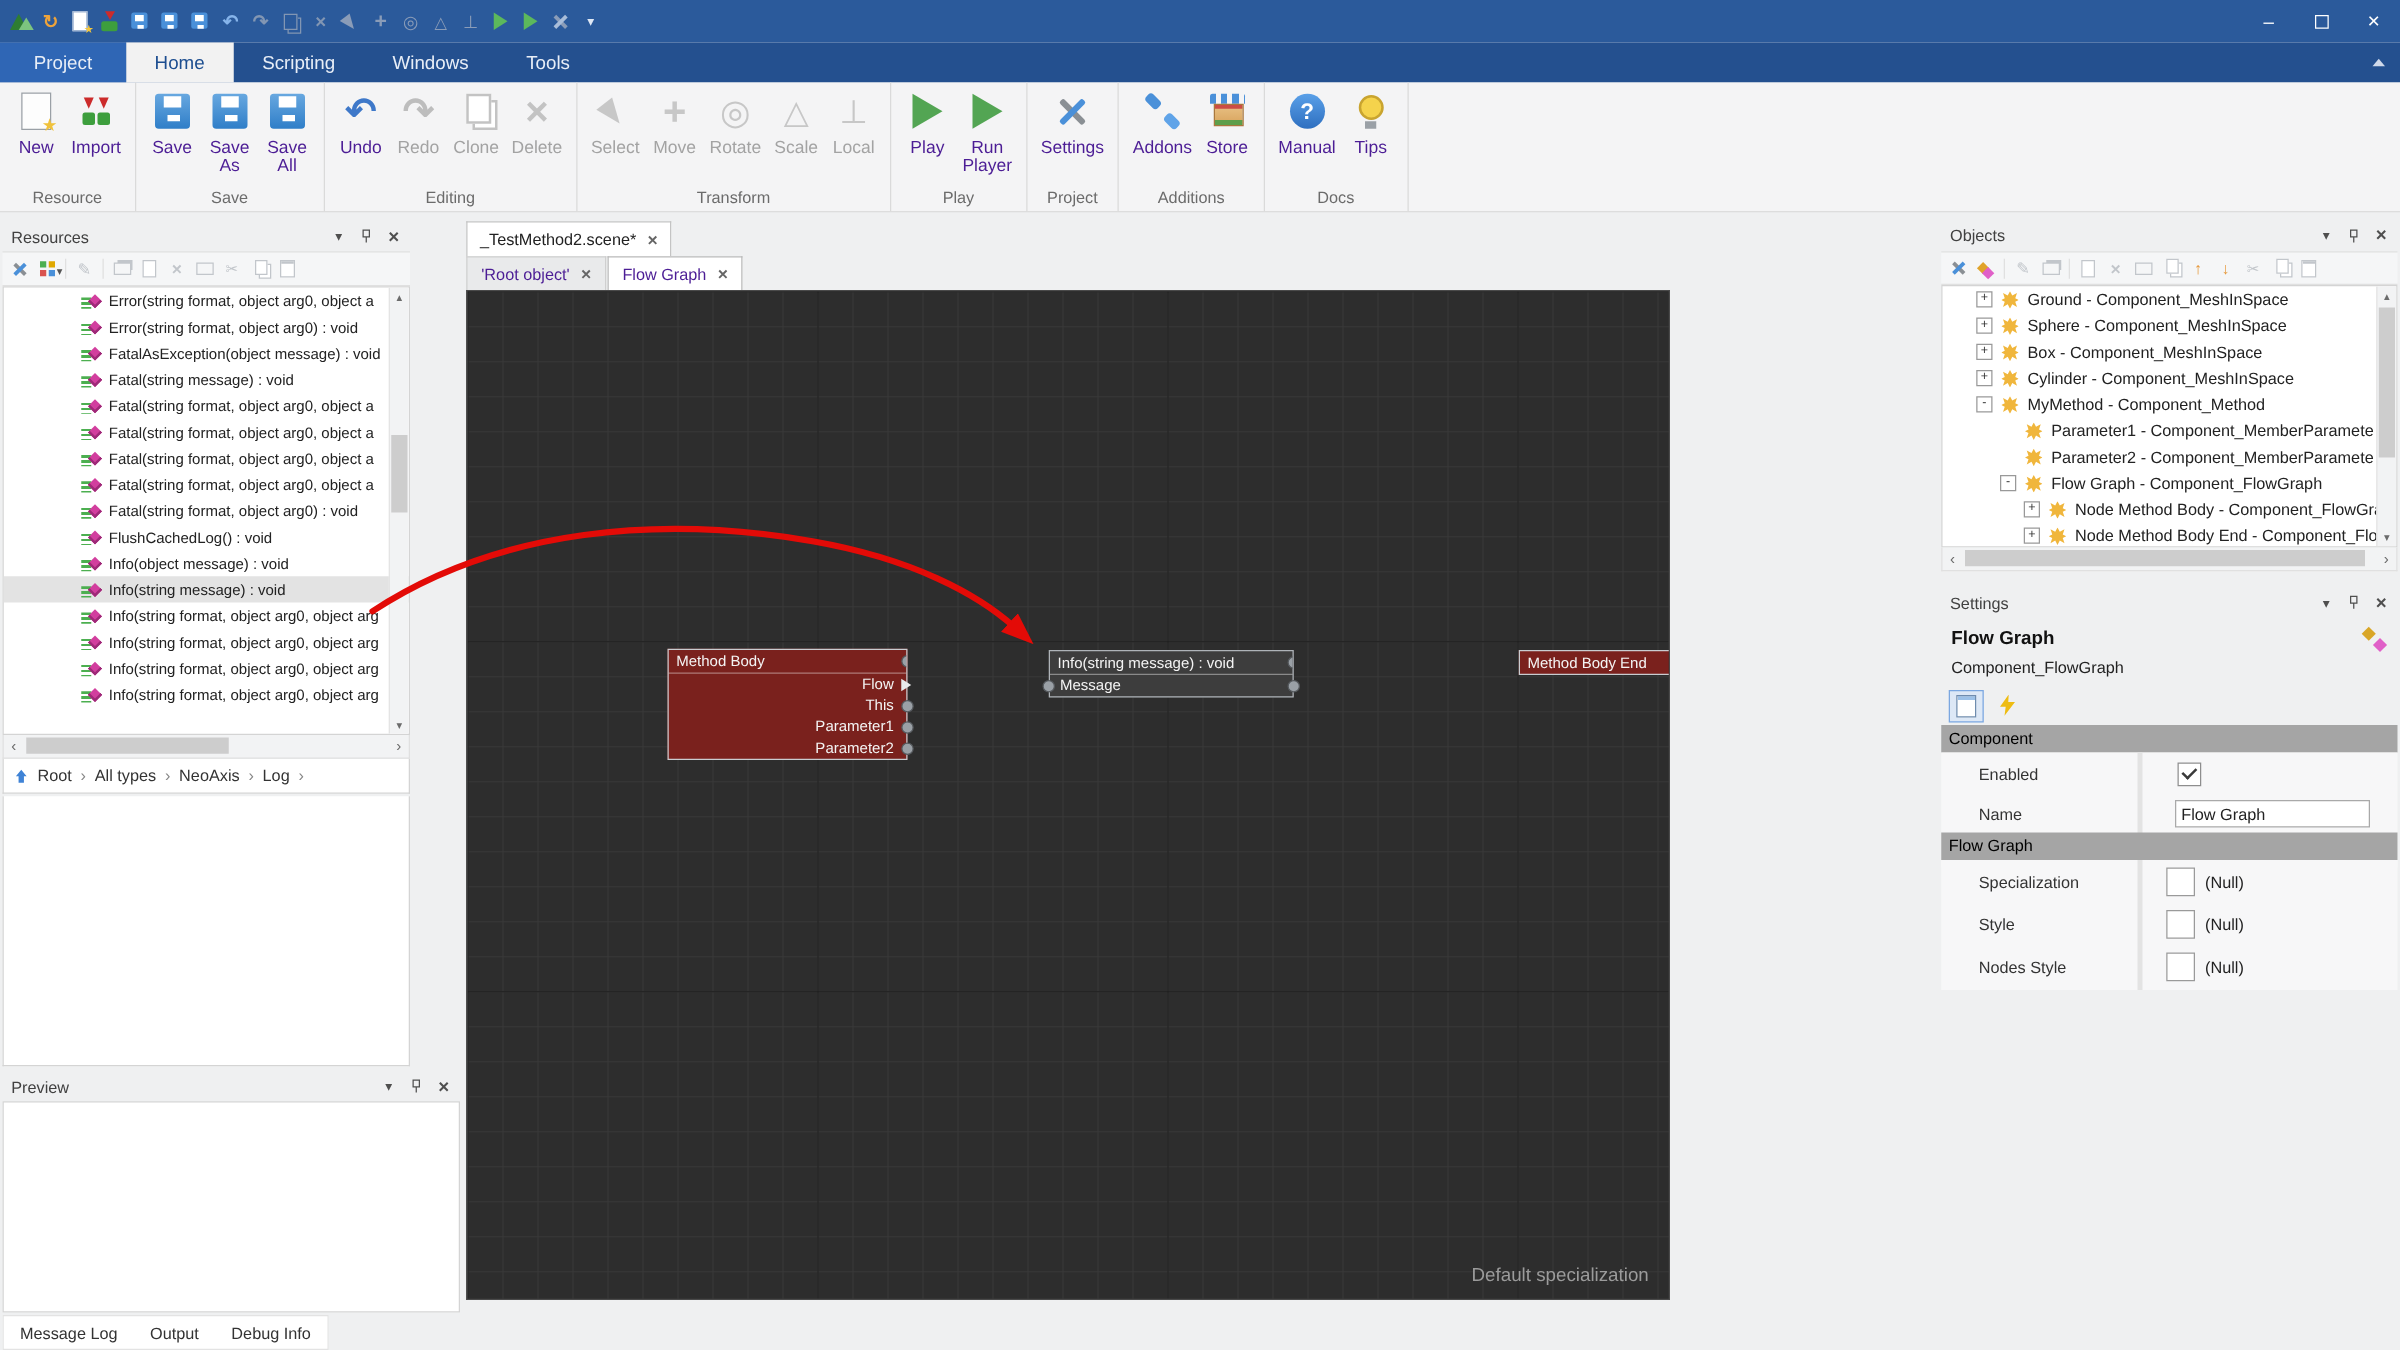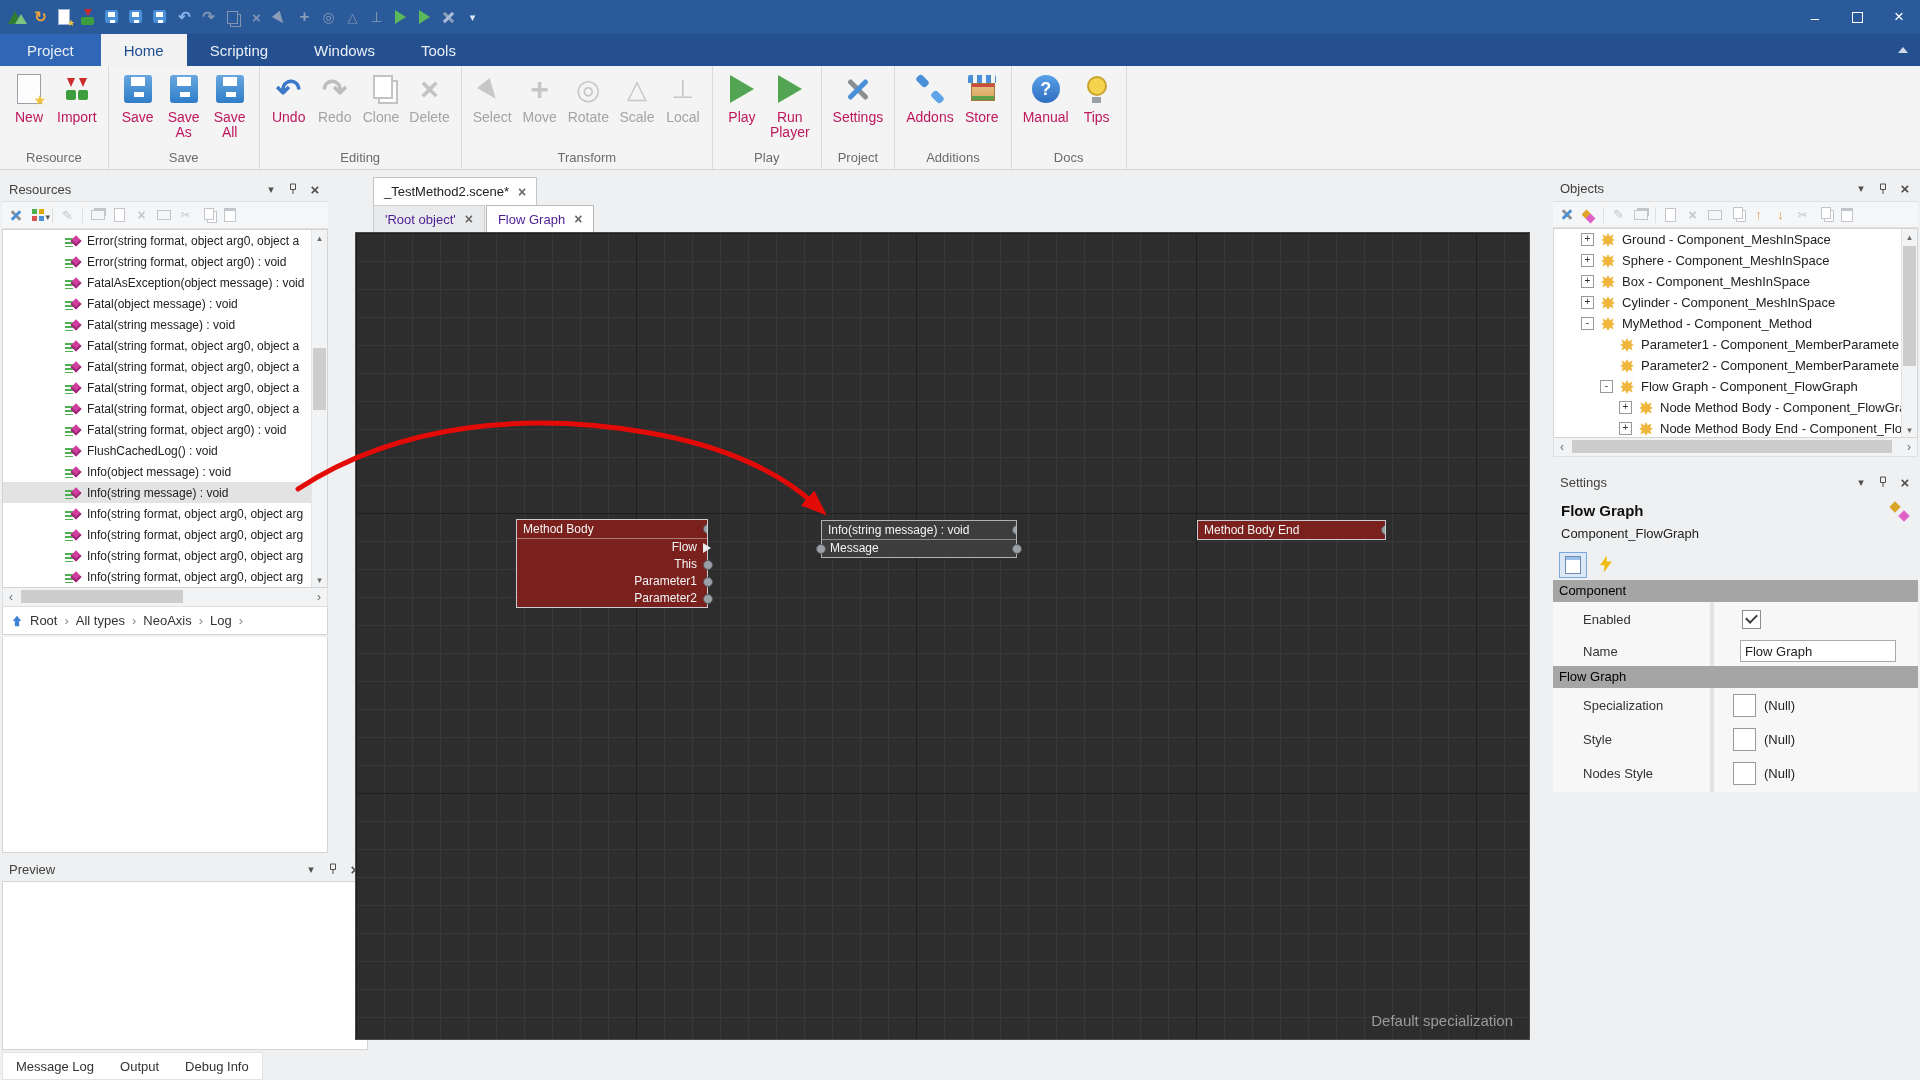--- a/index.html
+++ b/index.html
@@ -46,21 +46,21 @@
   .mtab.project{background:#2f66b5;padding:0 27px;}
   .mtab.active{background:#f2f2f2;color:#1d4e90;}
   .ribbon-collapse{margin-left:auto;width:34px;display:flex;align-items:center;justify-content:center;}
   .ribbon-collapse::before{content:"";border-left:5px solid transparent;border-right:5px solid transparent;border-bottom:6px solid #cfd9ea;}
 
   
   .ribbon{position:absolute;left:0;top:66px;width:1920px;height:104px;background:#f4f4f5;border-bottom:1px solid #d5d5d5;display:flex;box-sizing:border-box;}
   .rgroup{display:flex;flex-direction:column;border-right:1px solid #dadada;padding:3px 7px 0;}
   .rbtns{display:flex;flex:1;align-items:flex-start;justify-content:center;gap:2px;}
   .rbtn{display:flex;flex-direction:column;align-items:center;padding:2px 4px;}
-  .rlbl{font-size:14px;line-height:15px;text-align:center;color:#be185d;margin-top:3px;display:flex;flex-direction:column;}
+  .rlbl{font-size:14px;line-height:15px;text-align:center;color:#4c1d95;margin-top:3px;display:flex;flex-direction:column;}
   .rbtn.dis .rlbl{color:#a3a3a3;}
   .glabel{height:20px;font-size:13px;color:#6b6b6b;text-align:center;line-height:18px;}
   .ri{width:36px;height:36px;position:relative;display:flex;align-items:center;justify-content:center;}
   .ri-new::before{content:"";width:22px;height:28px;background:#fdfdfd;border:1px solid #9aa0a6;}
   .ri-new::after{content:"★";position:absolute;right:1px;bottom:-1px;color:#f0c23c;font-size:14px;}
   .imp{position:relative;width:12px;height:26px;display:inline-block;}
   .imp::before{content:"";position:absolute;left:1px;bottom:2px;width:10px;height:10px;background:#3d9e3d;border-radius:2px;}
   .imp::after{content:"";position:absolute;left:2px;top:2px;border:4px solid transparent;border-top:9px solid #cc2b2b;}
   .ri-floppy::before{content:"";position:absolute;inset:4px;background:linear-gradient(#68a8e0,#2f7ec8);border-radius:3px;}
   .ri-floppy::after{content:"";position:absolute;left:11px;top:6px;width:14px;height:9px;background:#fff;box-shadow:1px 13px 0 -2px #fff;}
@@ -140,21 +140,21 @@
   .bottom-tabs{position:absolute;left:2px;top:882px;height:26px;display:flex;background:#fff;border:1px solid #e3e3e3;}
   .btab{padding:0 13px;display:flex;align-items:center;font-size:13px;color:#333;}
 
   
   .doctab-row{position:absolute;left:373px;top:7px;width:1175px;height:28px;display:flex;align-items:flex-end;}
   .doctab{height:27px;display:flex;align-items:center;gap:9px;padding:0 10px;font-size:13px;background:#fff;border:1px solid #c4c4c4;border-bottom:0;color:#222;}
   .tclose::before{content:"×";color:#666;font-size:14px;font-weight:bold;}
   .subtab-row{position:absolute;left:373px;top:35px;width:1175px;height:27px;display:flex;align-items:flex-end;}
   .subtab{height:26px;display:flex;align-items:center;gap:9px;padding:0 11px;font-size:13px;background:#e9eaeb;border:1px solid #cfcfcf;border-bottom:0;color:#4c1d95;margin-right:1px;}
   .subtab.active{background:#fff;border-color:#b9b9b9;}
-  .canvas{position:absolute;left:355px;top:62px;width:1175px;height:808px;background-color:#2d2d2d;
+  .canvas{position:absolute;left:373px;top:62px;width:963px;height:808px;background-color:#2d2d2d;
     background-image:
       linear-gradient(#1e1e1e 1px,transparent 1px),
       linear-gradient(90deg,#1e1e1e 1px,transparent 1px),
       linear-gradient(#383838 1px,transparent 1px),
       linear-gradient(90deg,#383838 1px,transparent 1px);
     background-size:280px 280px,280px 280px,28px 28px,28px 28px;
     border:1px solid #4a4a4a;box-sizing:border-box;overflow:hidden;}
   .status-text{position:absolute;right:16px;bottom:10px;color:#9b9b9b;font-size:15px;}
 
   
@@ -473,24 +473,20 @@
         <div class="rrow">
             <span class="res-ico"></span>
             <span>Error(string format, object arg0) : void</span>
           </div>
         <div class="rrow">
             <span class="res-ico"></span>
             <span>FatalAsException(object message) : void</span>
           </div>
         <div class="rrow">
             <span class="res-ico"></span>
-            <span>Fatal(object message) : void</span>
-          </div>
-        <div class="rrow">
-            <span class="res-ico"></span>
             <span>Fatal(string message) : void</span>
           </div>
         <div class="rrow">
             <span class="res-ico"></span>
             <span>Fatal(string format, object arg0, object a</span>
           </div>
         <div class="rrow">
             <span class="res-ico"></span>
             <span>Fatal(string format, object arg0, object a</span>
           </div>

